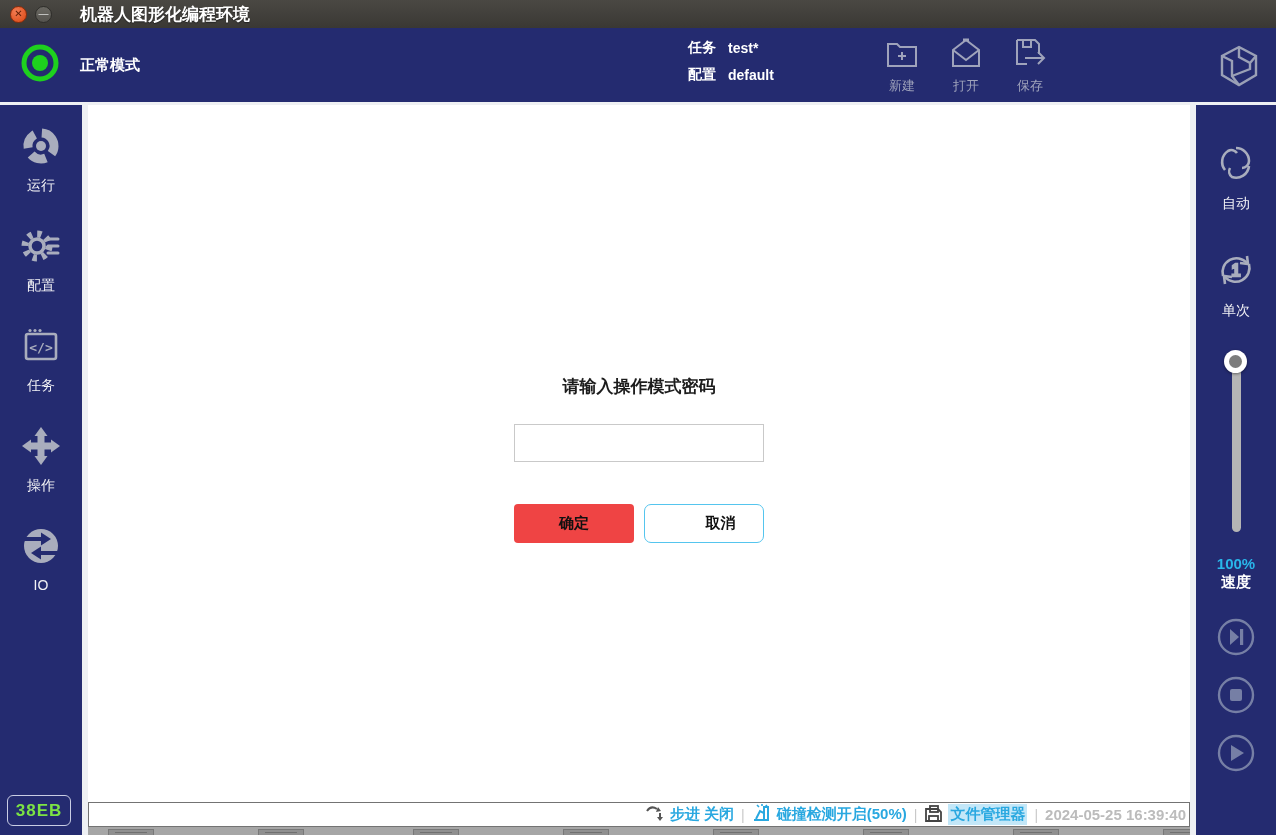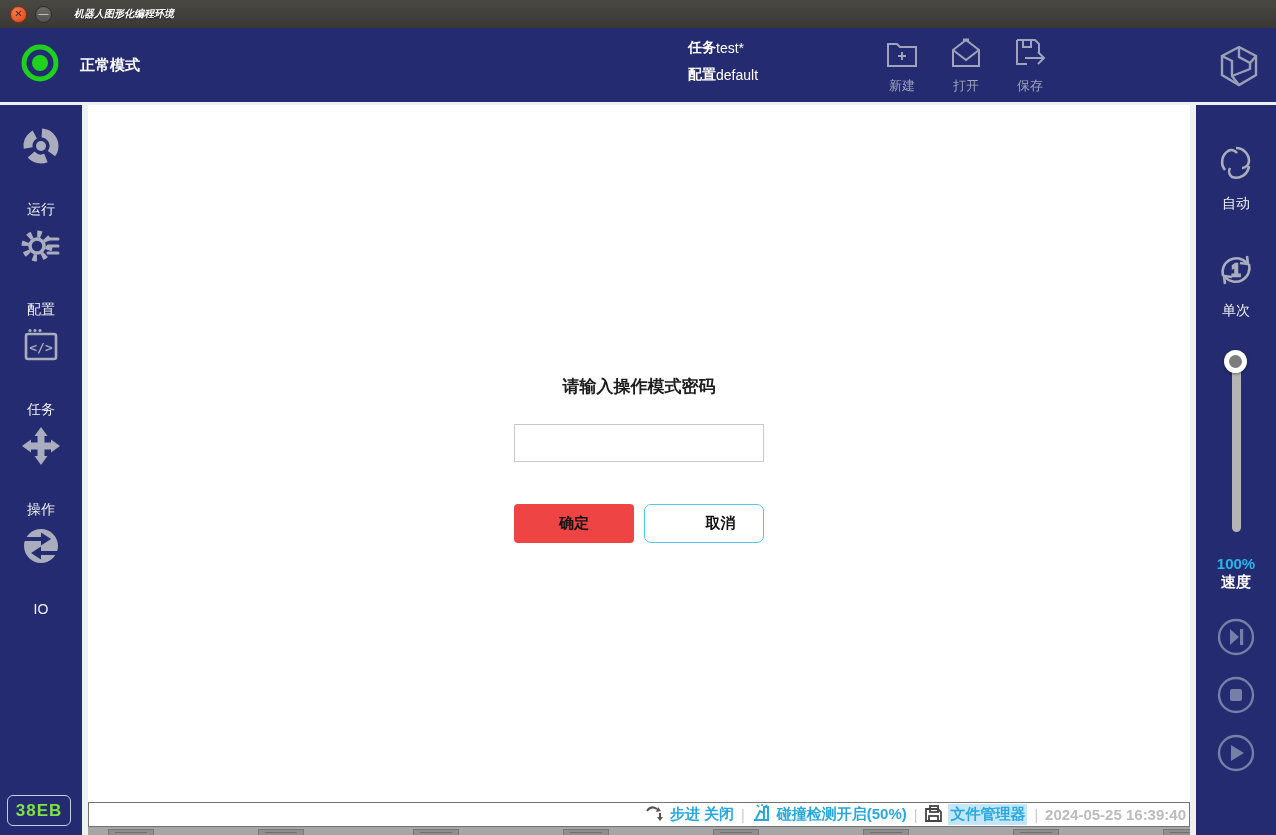--- a/index.html
+++ b/index.html
@@ -5,39 +5,39 @@
   * { margin:0; padding:0; box-sizing:border-box; }
   html,body { width:1276px; height:835px; overflow:hidden; }
   body { font-family:"Liberation Sans","DejaVu Sans",sans-serif; }
   .app { width:1276px; height:835px; display:flex; flex-direction:column; background:#eef0f3; }
 
   
   .titlebar { height:28px; background:linear-gradient(#4a4843,#3a3834); display:flex; align-items:center; padding-left:10px; flex:0 0 auto; }
   .win-btn { width:17px; height:17px; border-radius:50%; display:flex; align-items:center; justify-content:center; font-size:10px; line-height:1; margin-right:8px; cursor:default; }
   .win-close { background:radial-gradient(circle at 35% 30%,#f37d54,#d94612); border:1px solid #8c2c0a; color:#5e1d05; }
   .win-min { background:linear-gradient(#6a6862,#55534e); border:1px solid #2e2d2a; color:#ddd; }
-  .tb-title { color:#ffffff; font-weight:bold; font-size:10px; margin-left:14px; text-shadow:0 1px 1px #222;font-style:italic; }
+  .tb-title { color:#ffffff; font-weight:bold; font-size:17px; margin-left:20px; text-shadow:0 1px 1px #222; }
 
   
   .topnav { height:74px; background:#242b70; position:relative; display:flex; align-items:center; flex:0 0 auto; }
   .mode { display:flex; align-items:center; margin-left:20px; }
   .mode-label { color:#ffffff; font-weight:bold; font-size:15px; margin-left:20px; }
   .tc-block { position:absolute; left:688px; top:11px; display:flex; flex-direction:column; gap:9px; }
   .tc-row { display:flex; align-items:center; font-size:14px; color:#fff; }
   .tc-key { font-weight:bold; }
-  .tc-val { font-weight:normal; }
+  .tc-val { margin-left:12px; font-weight:bold; }
   .nav-actions { position:absolute; left:884px; top:8px; display:flex; gap:28px; }
   .nav-action { display:flex; flex-direction:column; align-items:center; cursor:pointer; }
   .nav-action .lbl { color:#9fa3bb; font-size:13px; margin-top:3px; }
   .brand { position:absolute; right:14px; top:15px; }
 
   
   .bodyrow { flex:1; display:flex; background:#eef0f3; min-height:0; }
   .lsb { width:82px; background:#242b70; margin-top:3px; display:flex; flex-direction:column; align-items:center; position:relative; padding-top:20px; }
-  .sb-item { height:100px; display:flex; flex-direction:column; align-items:center; cursor:pointer; width:100%;gap:24px; }
+  .sb-item { height:100px; display:flex; flex-direction:column; align-items:center; cursor:pointer; width:100%; }
   .sb-item .lbl { color:#f2f2f5; font-size:14px; margin-top:6px; }
   .lsb-badge { position:absolute; bottom:9px; left:7px; width:64px; height:31px; border:1px solid #c9cde4; border-radius:6px; display:flex; align-items:center; justify-content:center; color:#7ce344; font-size:17px; font-weight:bold; letter-spacing:1px; }
 
   .mainwrap { flex:1; display:flex; flex-direction:column; margin:3px 6px 0 6px; min-width:0; }
   .content { flex:1; background:#ffffff; display:flex; flex-direction:column; align-items:center; padding-top:270px; }
   .dlg-title { font-size:17px; font-weight:bold; color:#1c1c1c; }
   .dlg-input { margin-top:26px; width:250px; height:38px; border:1px solid #c9c9c9; background:#fff; outline:none; font-size:15px; padding:0 8px; }
   .btn-row { margin-top:42px; display:flex; gap:10px; }
   .btn { width:120px; height:39px; font-size:15px; font-weight:bold; display:flex; align-items:center; justify-content:center; cursor:pointer; font-family:inherit; }
   .btn-ok { background:#ef4444; border:none; border-radius:4px; color:#111; }

